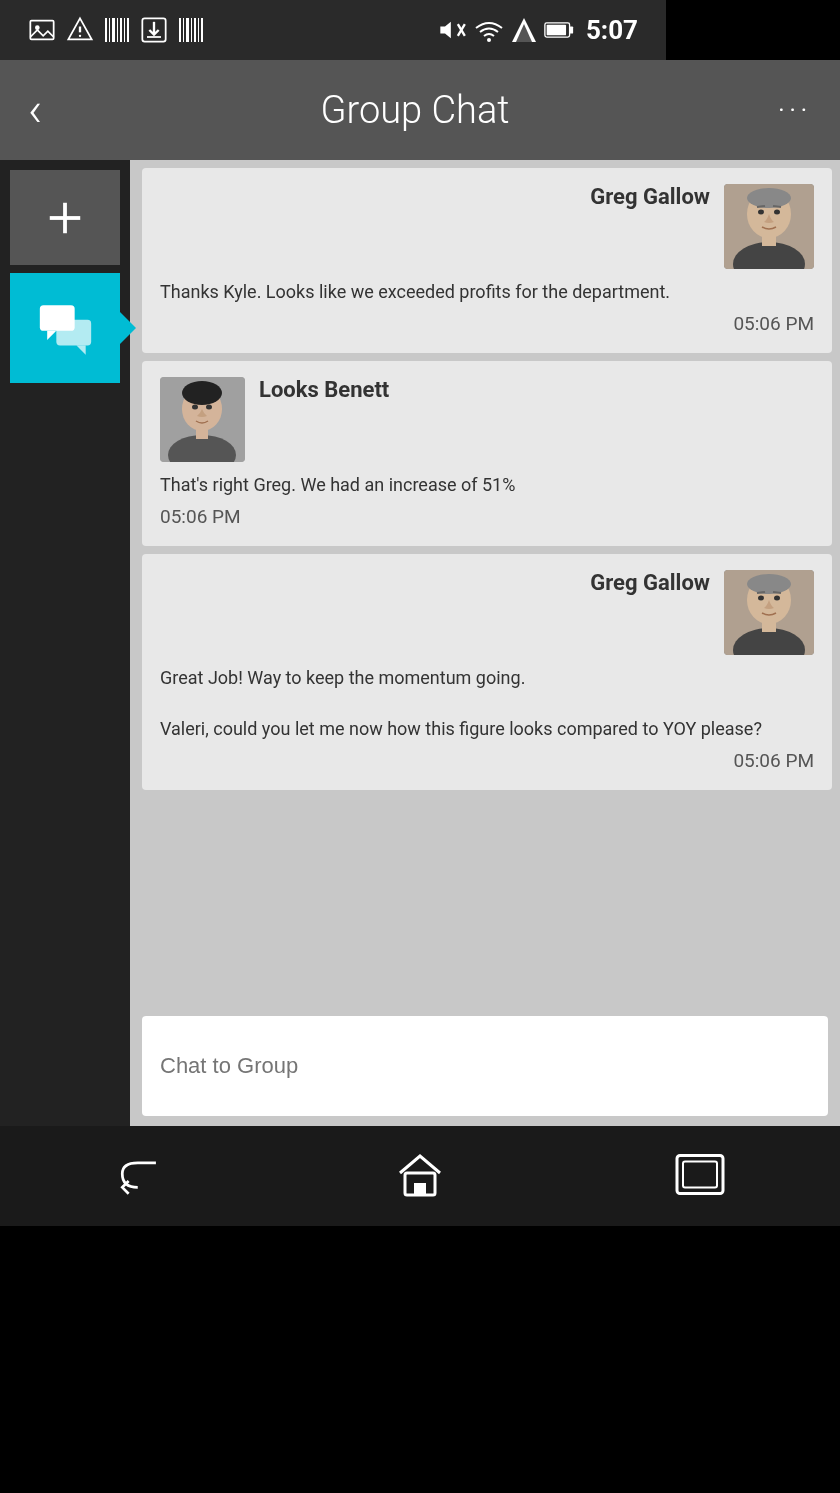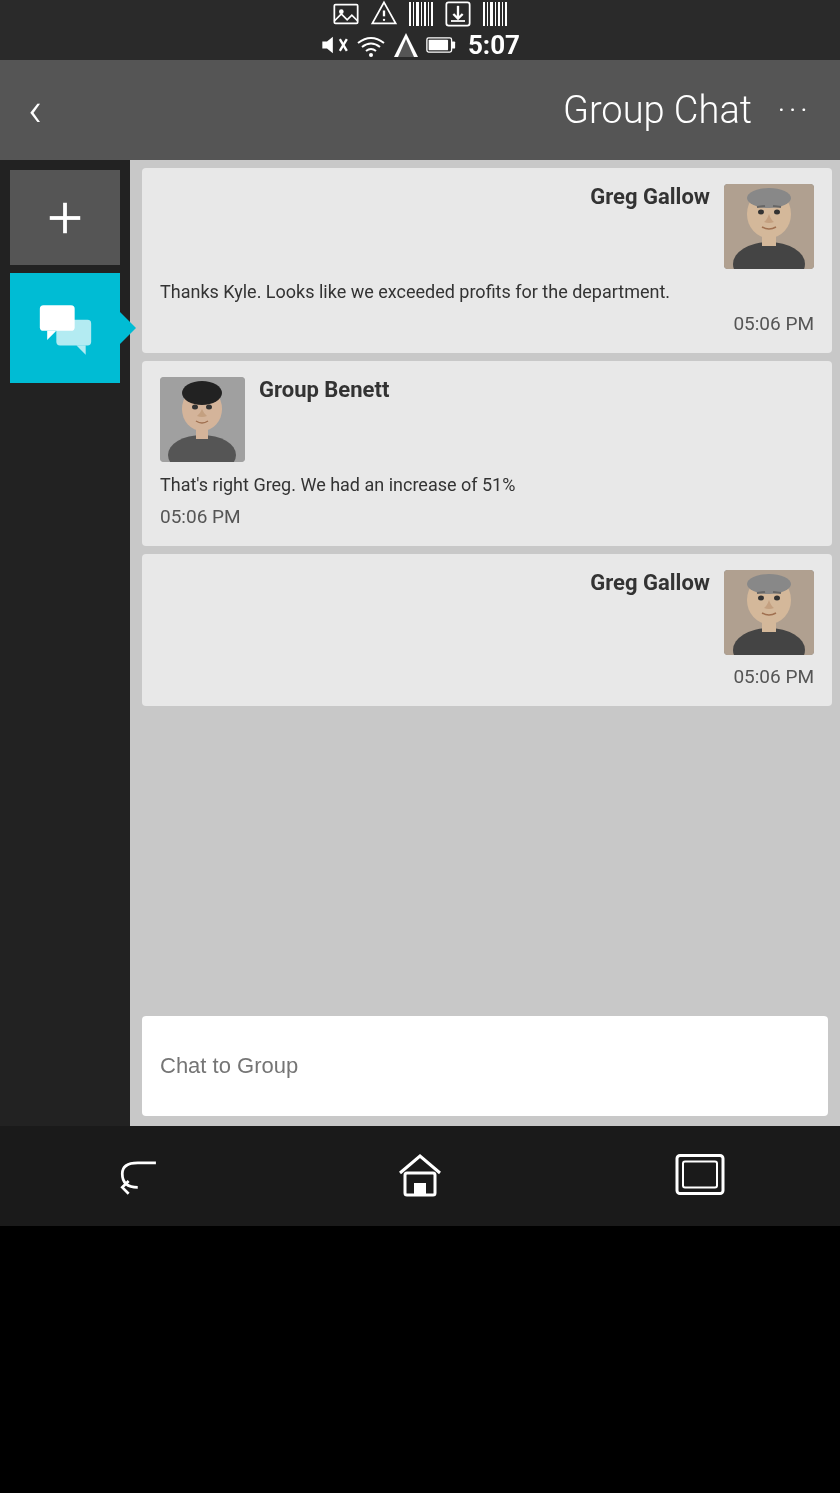--- a/index.html
+++ b/index.html
@@ -7,29 +7,28 @@
       width: 840px;
       height: 1493px;
       background: #000;
       font-family: 'Roboto', Arial, sans-serif;
       overflow: hidden;
       position: relative;
     }
 
     
     .status-bar {
-      width: 840px;
+      width: 666px;
       height: 60px;
       background: #2a2a2a;
       display: flex;
       align-items: center;
       justify-content: space-between;
       padding: 0 28px;
       color: #fff;
-      flex-direction: column;
     }
     .status-bar-left {
       display: flex;
       align-items: center;
       gap: 10px;
     }
     .status-bar-right {
       display: flex;
       align-items: center;
       gap: 8px;
@@ -44,21 +43,21 @@
       background: #555;
       display: flex;
       align-items: center;
       justify-content: space-between;
       padding: 0 28px;
     }
     .header-title {
       font-size: 38px;
       color: #fff;
       font-weight: 300;
-      text-align: right;
+      text-align: center;
       flex: 1;
     }
     .header-back {
       color: #fff;
       font-size: 40px;
       font-weight: 300;
       cursor: pointer;
       width: 50px;
     }
     .header-more {
@@ -424,21 +423,21 @@
               <ellipse cx="49" cy="30" rx="3" ry="2.5" fill="#333"></ellipse>
 
               <line x1="31" y1="25" x2="39" y2="24" stroke="#222" stroke-width="2"></line>
               <line x1="45" y1="24" x2="53" y2="25" stroke="#222" stroke-width="2"></line>
 
               <path d="M42 32 Q40 37 37 39 Q42 41 47 39 Q44 37 42 32" fill="#c4a080"></path>
 
               <path d="M36 44 Q42 48 48 44" stroke="#a07050" stroke-width="1.5" fill="none"></path>
             </svg>
           </div>
-          <span class="msg-sender-name">Group Benett</span>
+          <span class="msg-sender-name">Looks Benett</span>
         </div>
         <p class="msg-text">That's right Greg. We had an increase of 51%</p>
         <span class="msg-time-left">05:06 PM</span>
       </div>
 
       <div class="message-bubble greg">
         <div class="msg-header-right">
           <span class="msg-sender-name">Greg Gallow</span>
           <div class="msg-avatar">
             <svg class="greg-avatar-svg" viewBox="0 0 90 85">
@@ -449,20 +448,21 @@
               <rect x="38" y="48" width="14" height="14" fill="#d4b89a"></rect>
               <ellipse cx="37" cy="28" rx="3" ry="2.5" fill="#333"></ellipse>
               <ellipse cx="53" cy="28" rx="3" ry="2.5" fill="#333"></ellipse>
               <line x1="33" y1="23" x2="41" y2="22" stroke="#666" stroke-width="2"></line>
               <line x1="49" y1="22" x2="57" y2="23" stroke="#666" stroke-width="2"></line>
               <path d="M45 30 Q43 36 40 38 Q45 40 50 38 Q47 36 45 30" fill="#c4a080"></path>
               <path d="M38 43 Q45 47 52 43" stroke="#a07050" stroke-width="1.5" fill="none"></path>
             </svg>
           </div>
         </div>
+        <p class="msg-text">Great Job! Way to keep the momentum going.<br><br>Valeri, could you let me now how this figure looks compared to YOY please?</p>
         <span class="msg-time">05:06 PM</span>
       </div>
 
     </div>
 
     <div class="chat-input-area">
       <input type="text" class="chat-input" placeholder="Chat to Group" style="">
     </div>
 
   </div>

